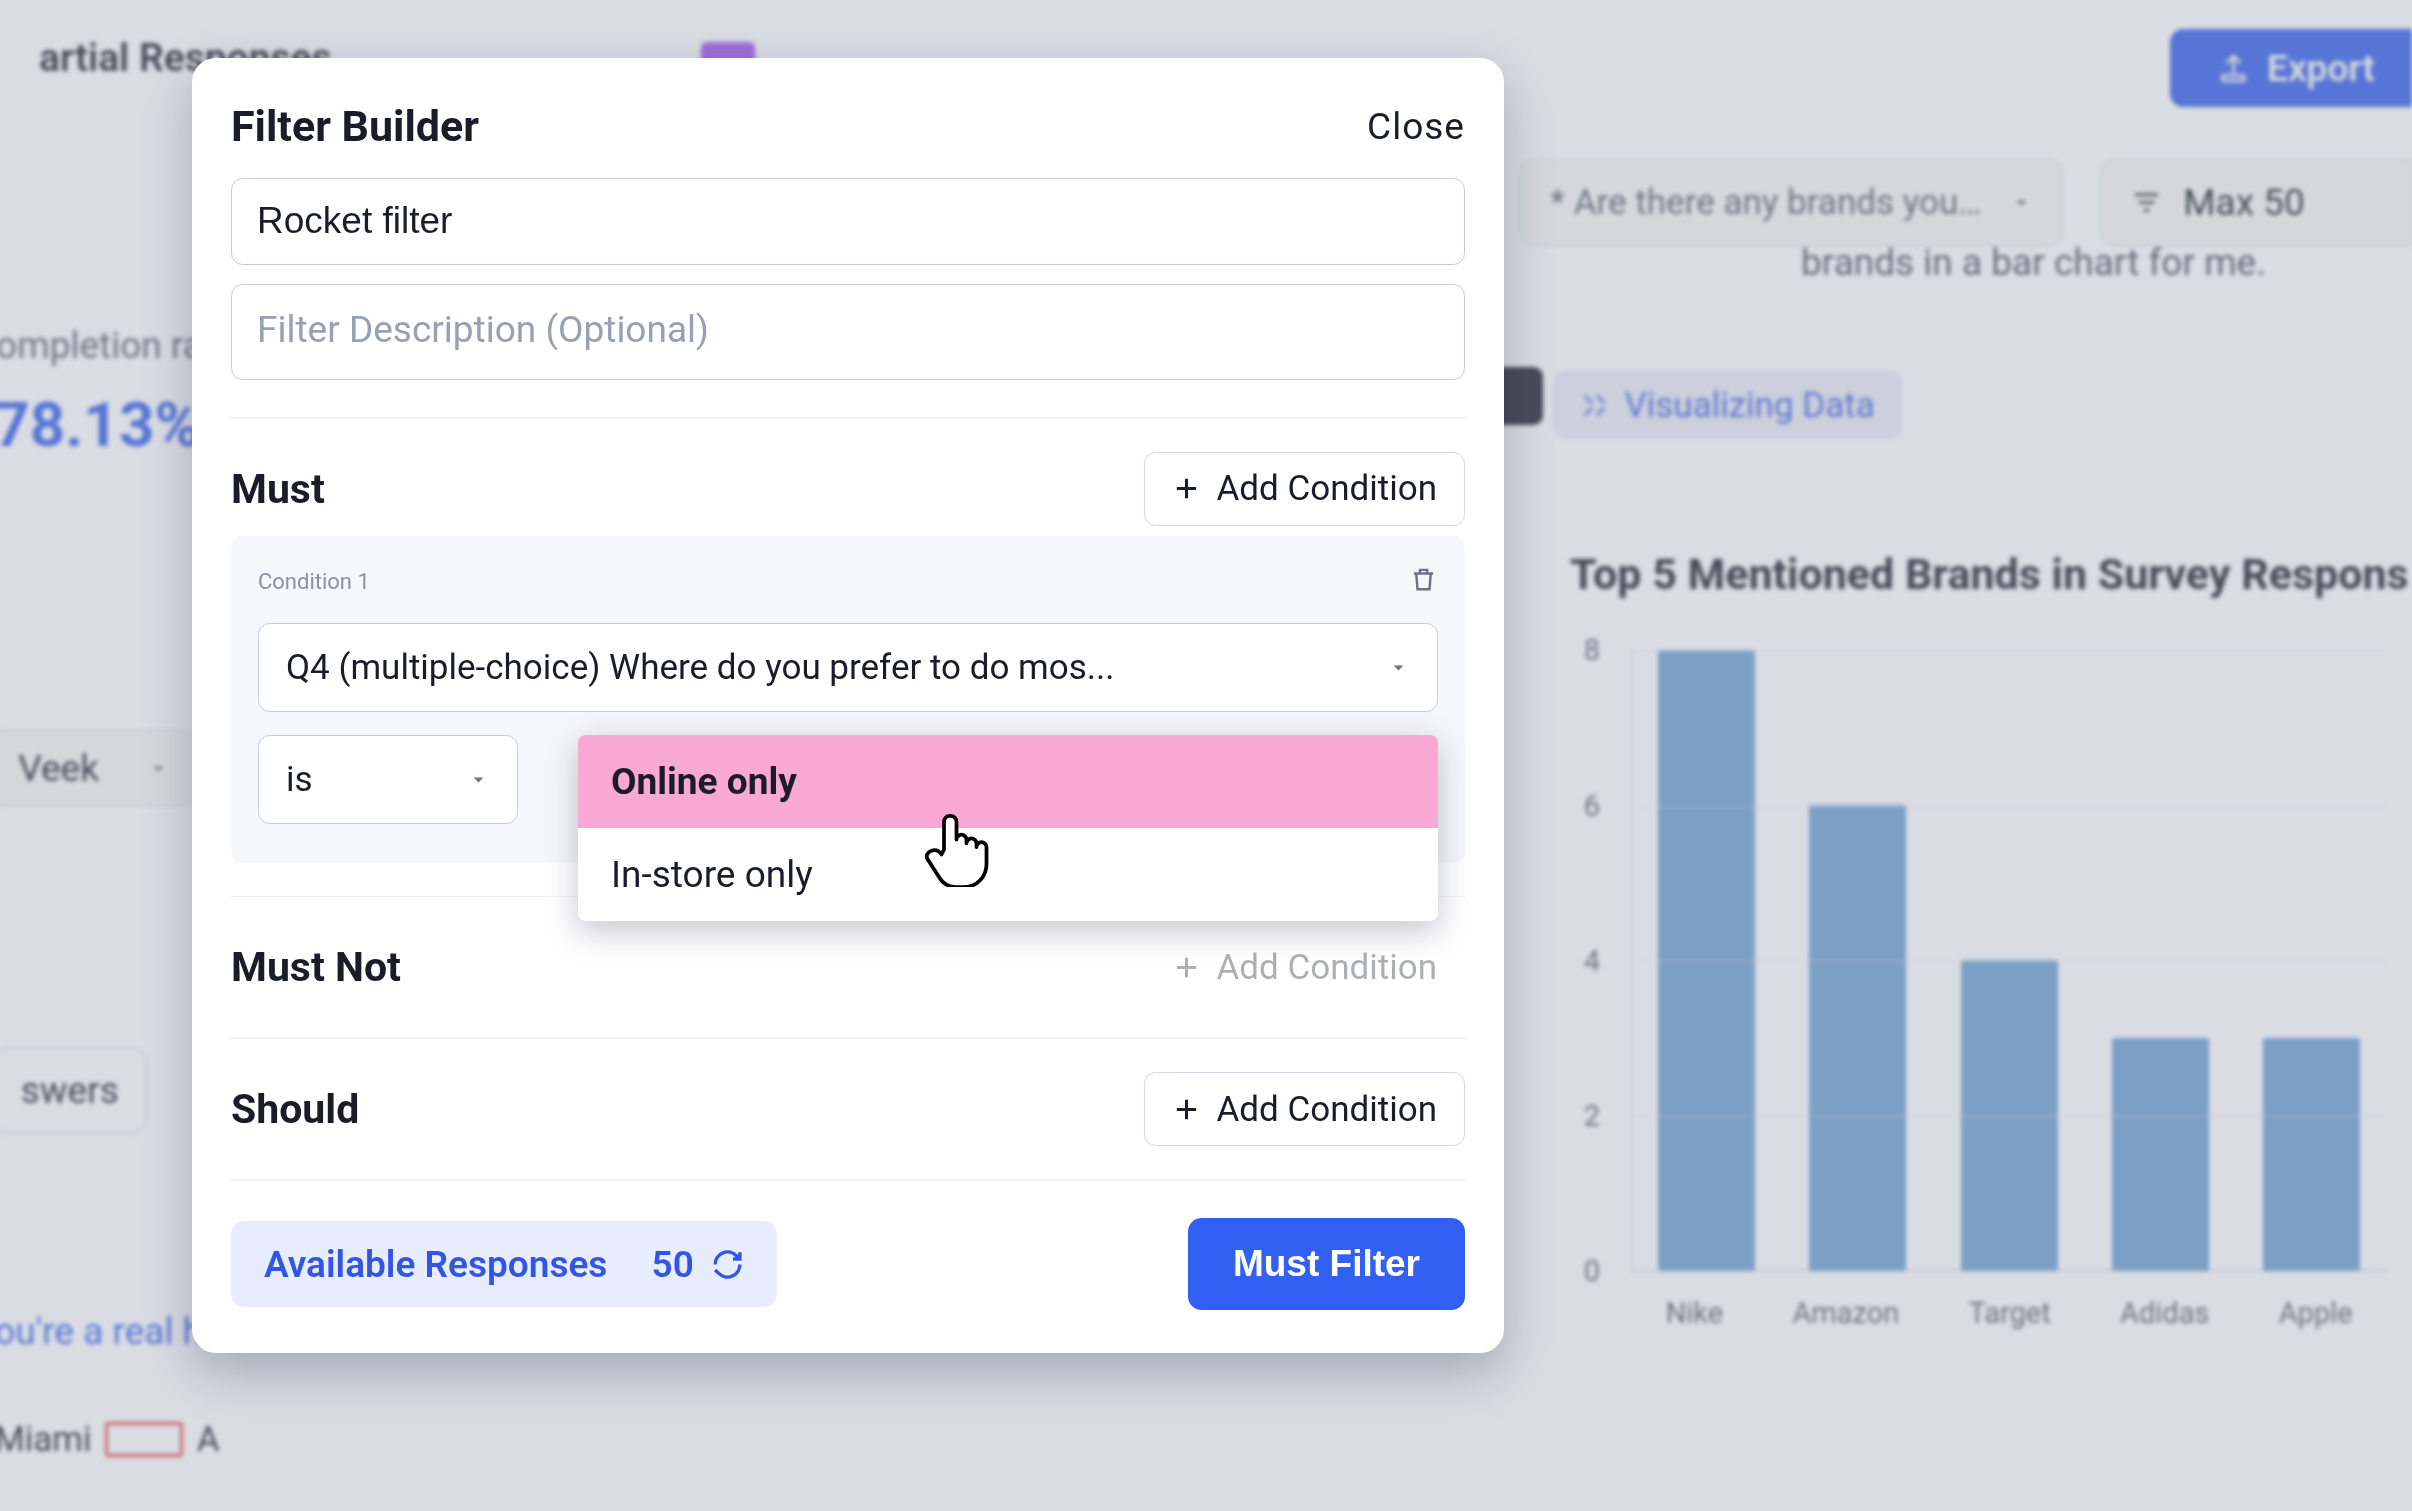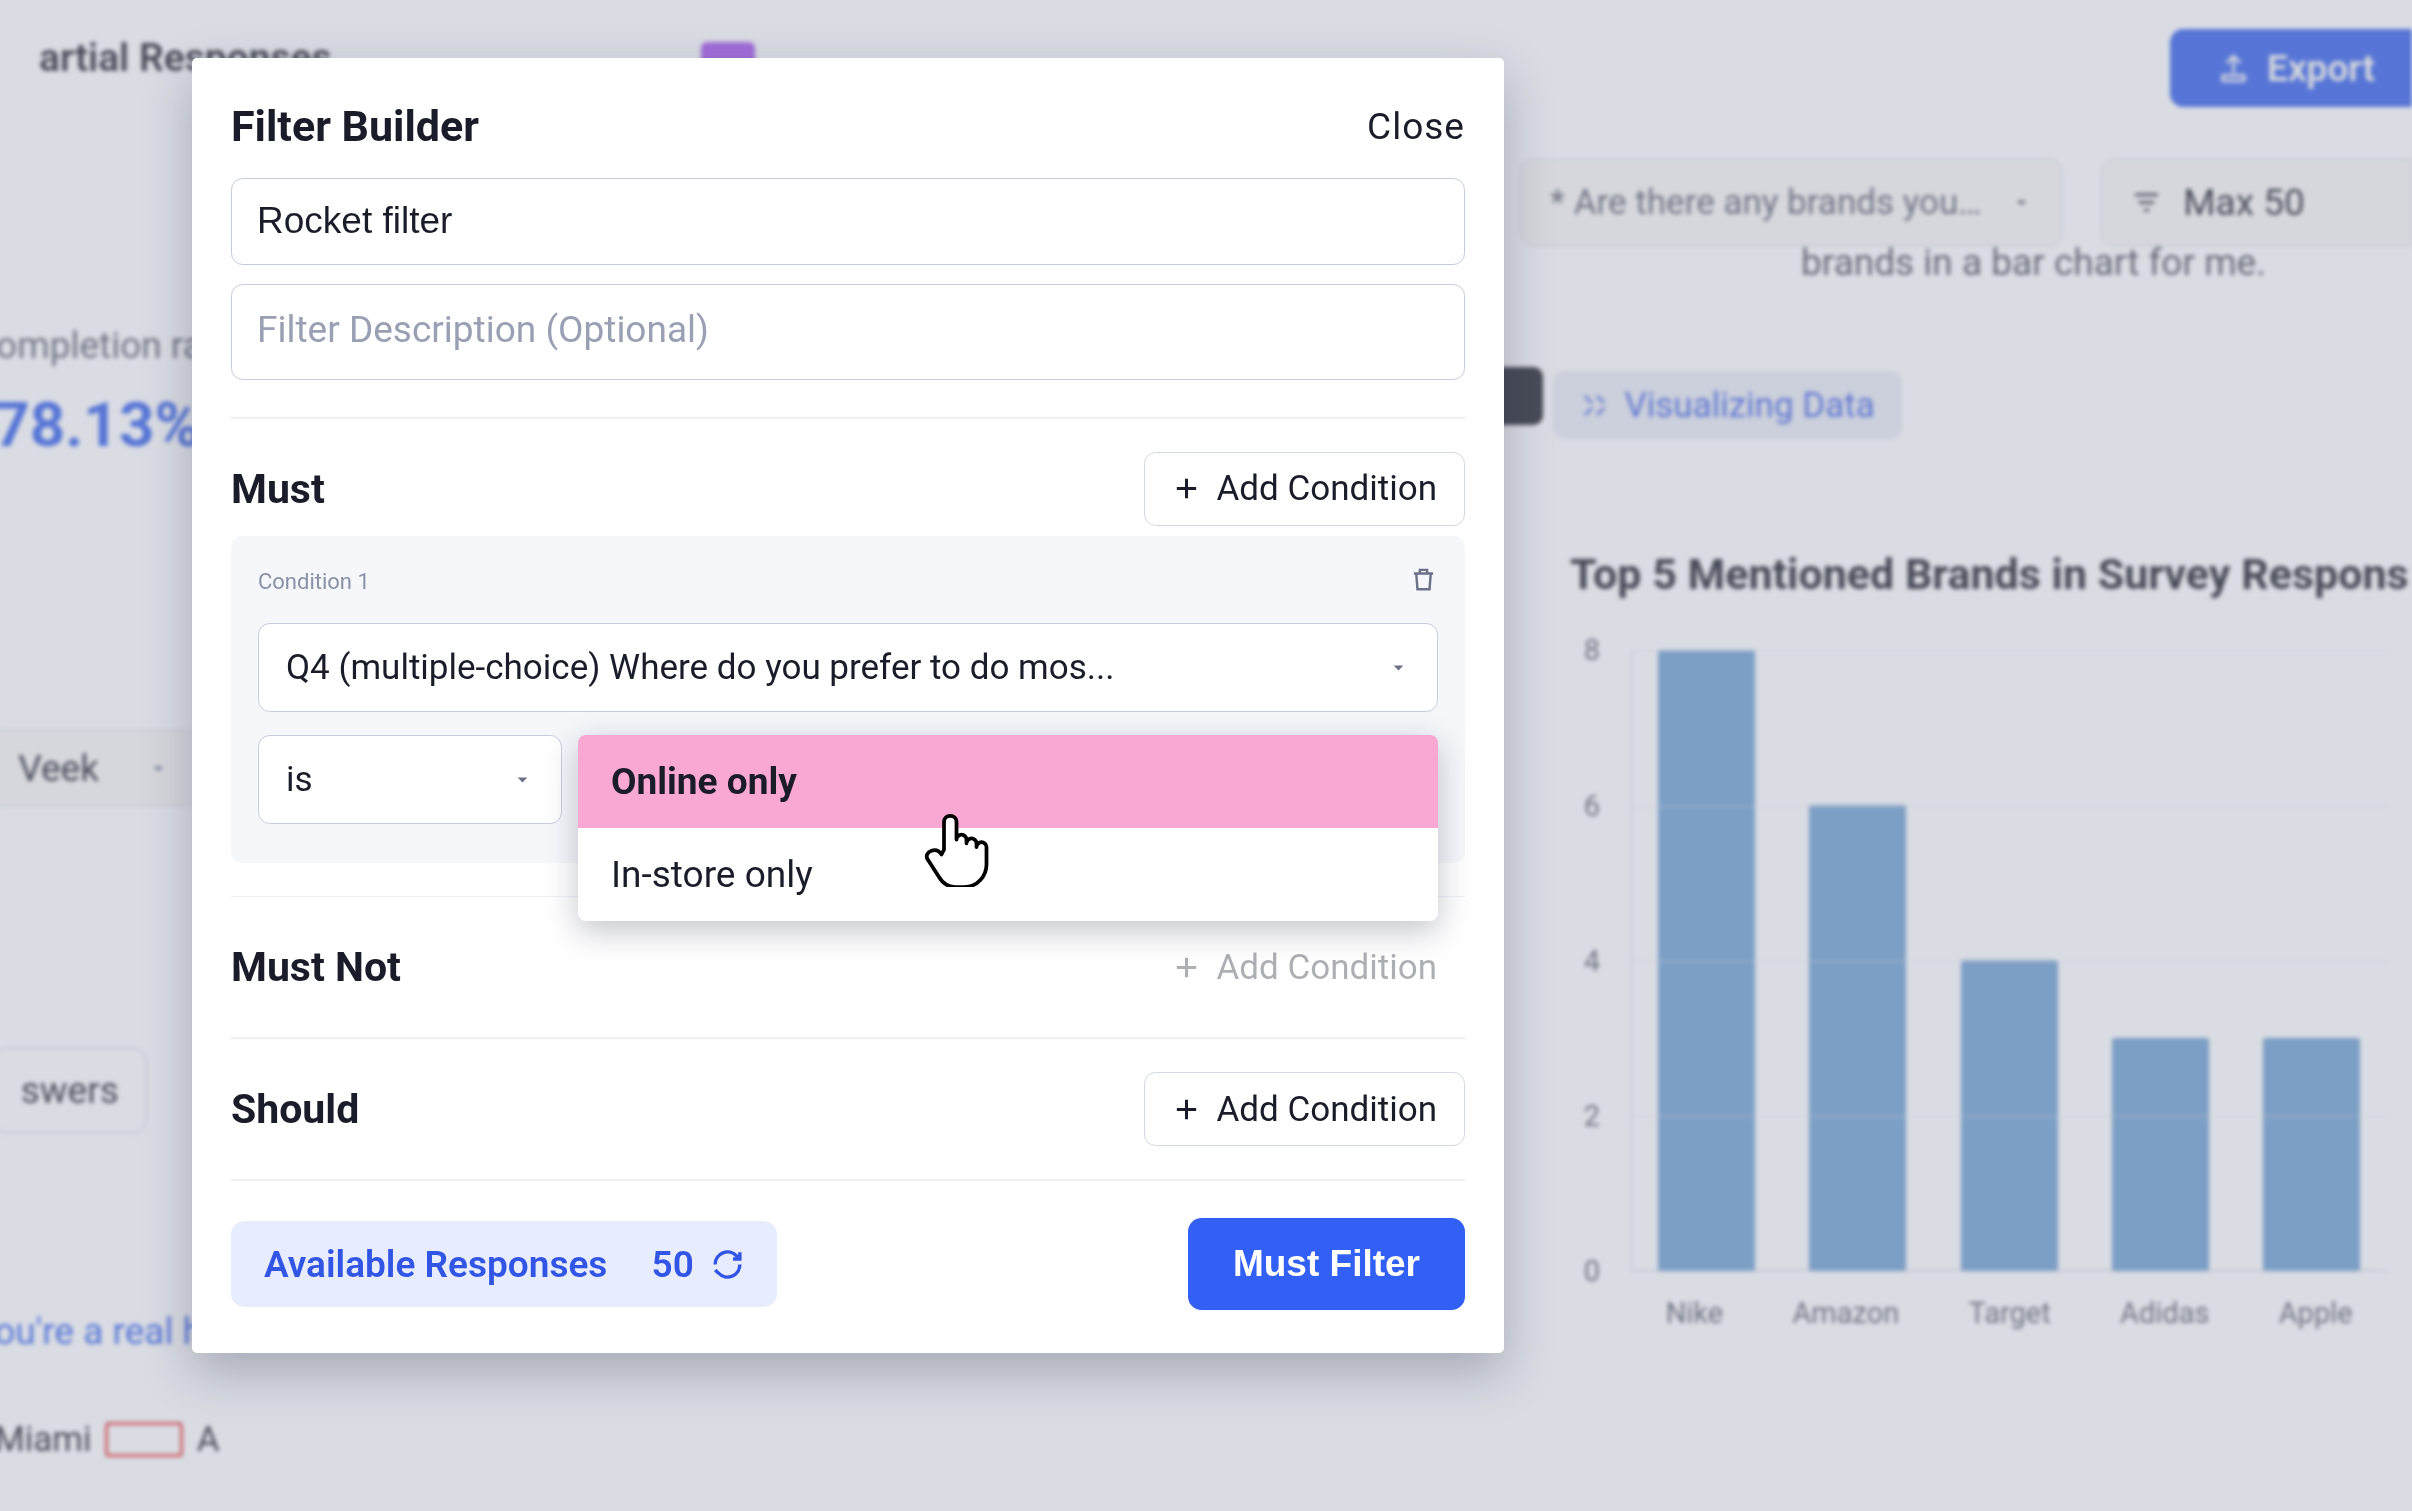--- a/index.html
+++ b/index.html
@@ -198,21 +198,21 @@
   .overlay {
     position: absolute;
     inset: 0;
     background: rgba(160,165,180,.35);
   }
   .modal {
     position: absolute;
     top: 58px; left: 192px;
     width: 1312px;
     background: #fff;
-    border-radius: 5px;
+    border-radius: 24px;
     box-shadow: 0 19.4px 49px rgba(20,25,50,.25);
     padding: 43px 39px 43px 39px;
   }
   .modal-header {
     display: flex; align-items: center; justify-content: space-between;
     margin-bottom: 27px;
   }
   .modal-title { font-size: 43px; font-weight: 700; }
   .modal-close {
     font-size: 37px;
@@ -271,21 +271,21 @@
     border-radius: 11.6px;
     display: flex; align-items: center; justify-content: space-between;
     padding: 23px 27px;
     font-size: 35px;
     cursor: pointer;
   }
   .sel .chev { color: #6c7189; }
   .row {
     display: flex; gap: 0; margin-top: 23px; position: relative;
   }
-  .sel.op { width: 304px; }
+  .sel.op { width: 260px; }
 
   
   .dropdown {
     position: absolute;
     left: 320px; right: 0; top: 0;
     background: #fff;
     border-radius: 7.8px;
     box-shadow: 0 9.7px 33px rgba(20,25,50,.25);
     overflow: hidden;
     z-index: 5;

